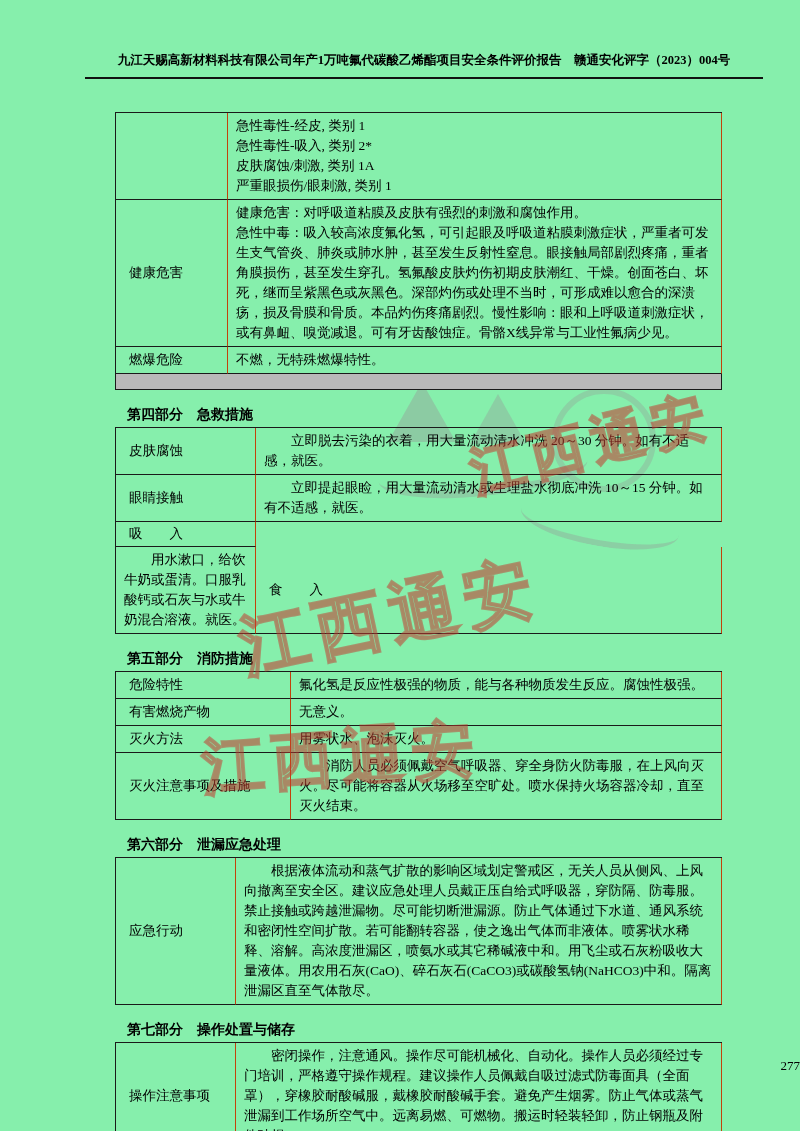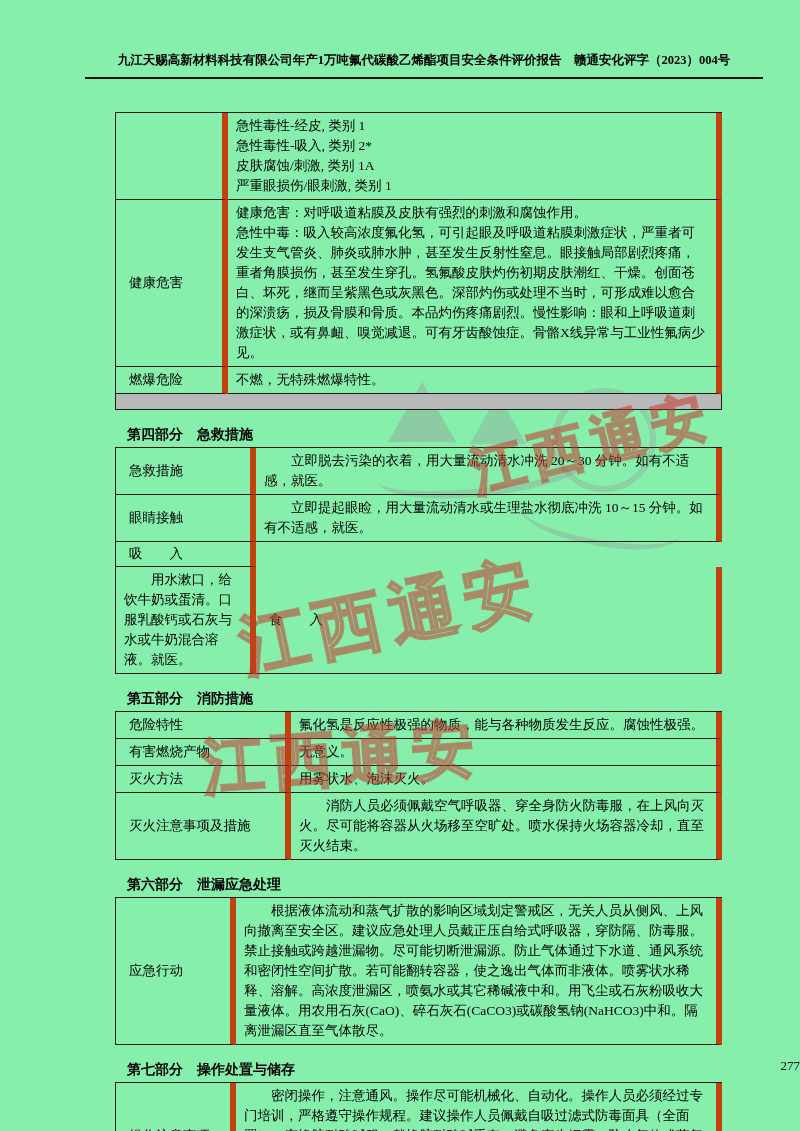--- a/index.html
+++ b/index.html
@@ -12,21 +12,21 @@
     position:absolute;top:52px;left:85px;width:678px;
     text-align:center;font-weight:bold;font-size:12.5px;
     padding-bottom:8px;border-bottom:2px solid #111;
     white-space:nowrap;overflow:visible;
   }
   
   .content{position:absolute;top:112px;left:115px;width:607px;z-index:2;}
   .tbl{border-top:1px solid #1a1a1a;border-left:1px solid #1a1a1a;}
   .tr{display:grid;grid-template-columns:var(--lc,140px) 1fr;}
   .td{
-    border-right:6px solid #c2410c;border-bottom:1px solid #1a1a1a;
+    border-right:1px solid #c2410c;border-bottom:1px solid #1a1a1a;
     font-size:13.5px;line-height:20px;
   }
   .td.label{
     display:flex;align-items:center;justify-content:flex-start;
     padding:2px 4px 2px 13px;
   }
   .td.text{padding:3px 8px;}
   .pre{white-space:pre-wrap;}
   .ind{text-indent:2em;}
   .tbl-hazard{--lc:112px;}
@@ -104,21 +104,21 @@
         <div class="td text">不燃，无特殊燃爆特性。</div>
       </div>
       <div class="gray-row">
         <div class="td gray"></div>
       </div>
     </section>
 
     <h2 class="sec">第四部分　急救措施</h2>
     <section class="tbl tbl-aid">
       <div class="tr">
-        <div class="td label">急救措施</div>
+        <div class="td label">皮肤腐蚀</div>
         <div class="td text ind">立即脱去污染的衣着，用大量流动清水冲洗 20～30 分钟。如有不适感，就医。</div>
       </div>
       <div class="tr">
         <div class="td label">眼睛接触</div>
         <div class="td text ind">立即提起眼睑，用大量流动清水或生理盐水彻底冲洗 10～15 分钟。如有不适感，就医。</div>
       </div>
       <div class="tr">
         <div class="td label">吸　　入</div>
       </div>
       <div class="tr">

